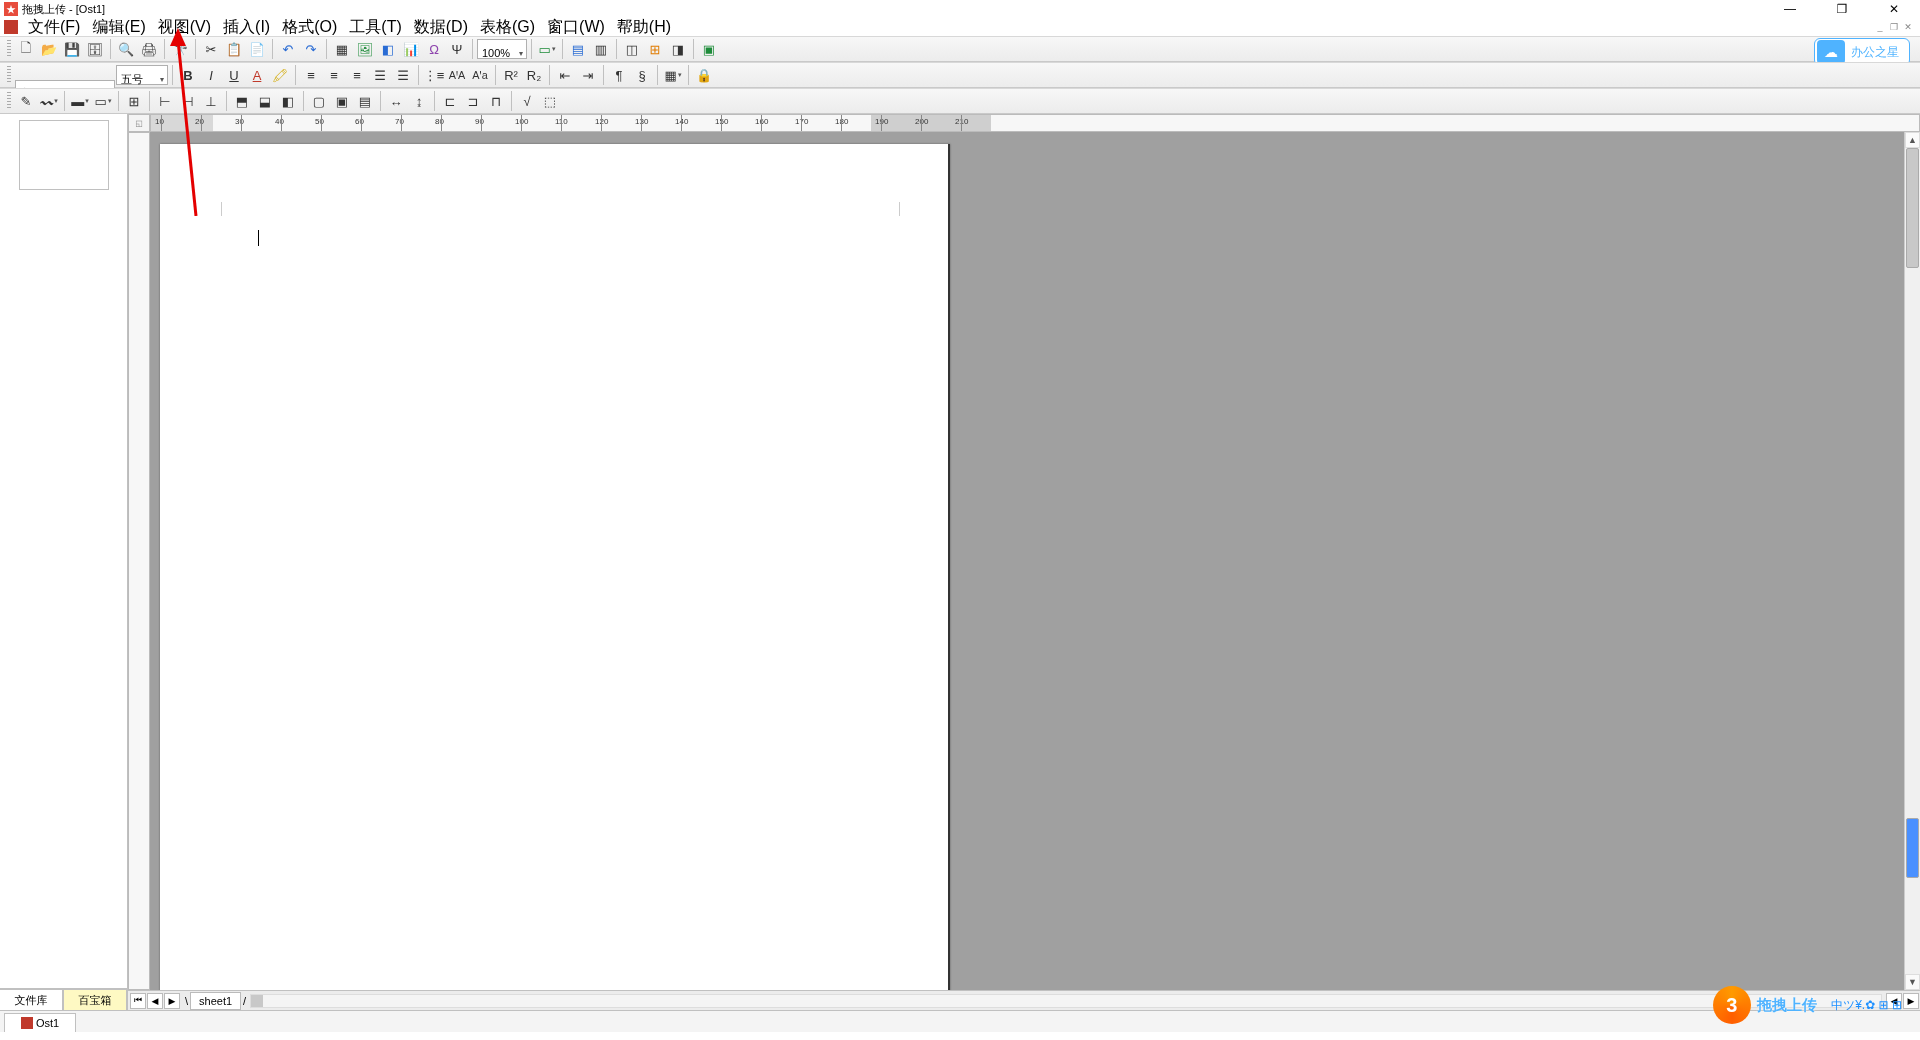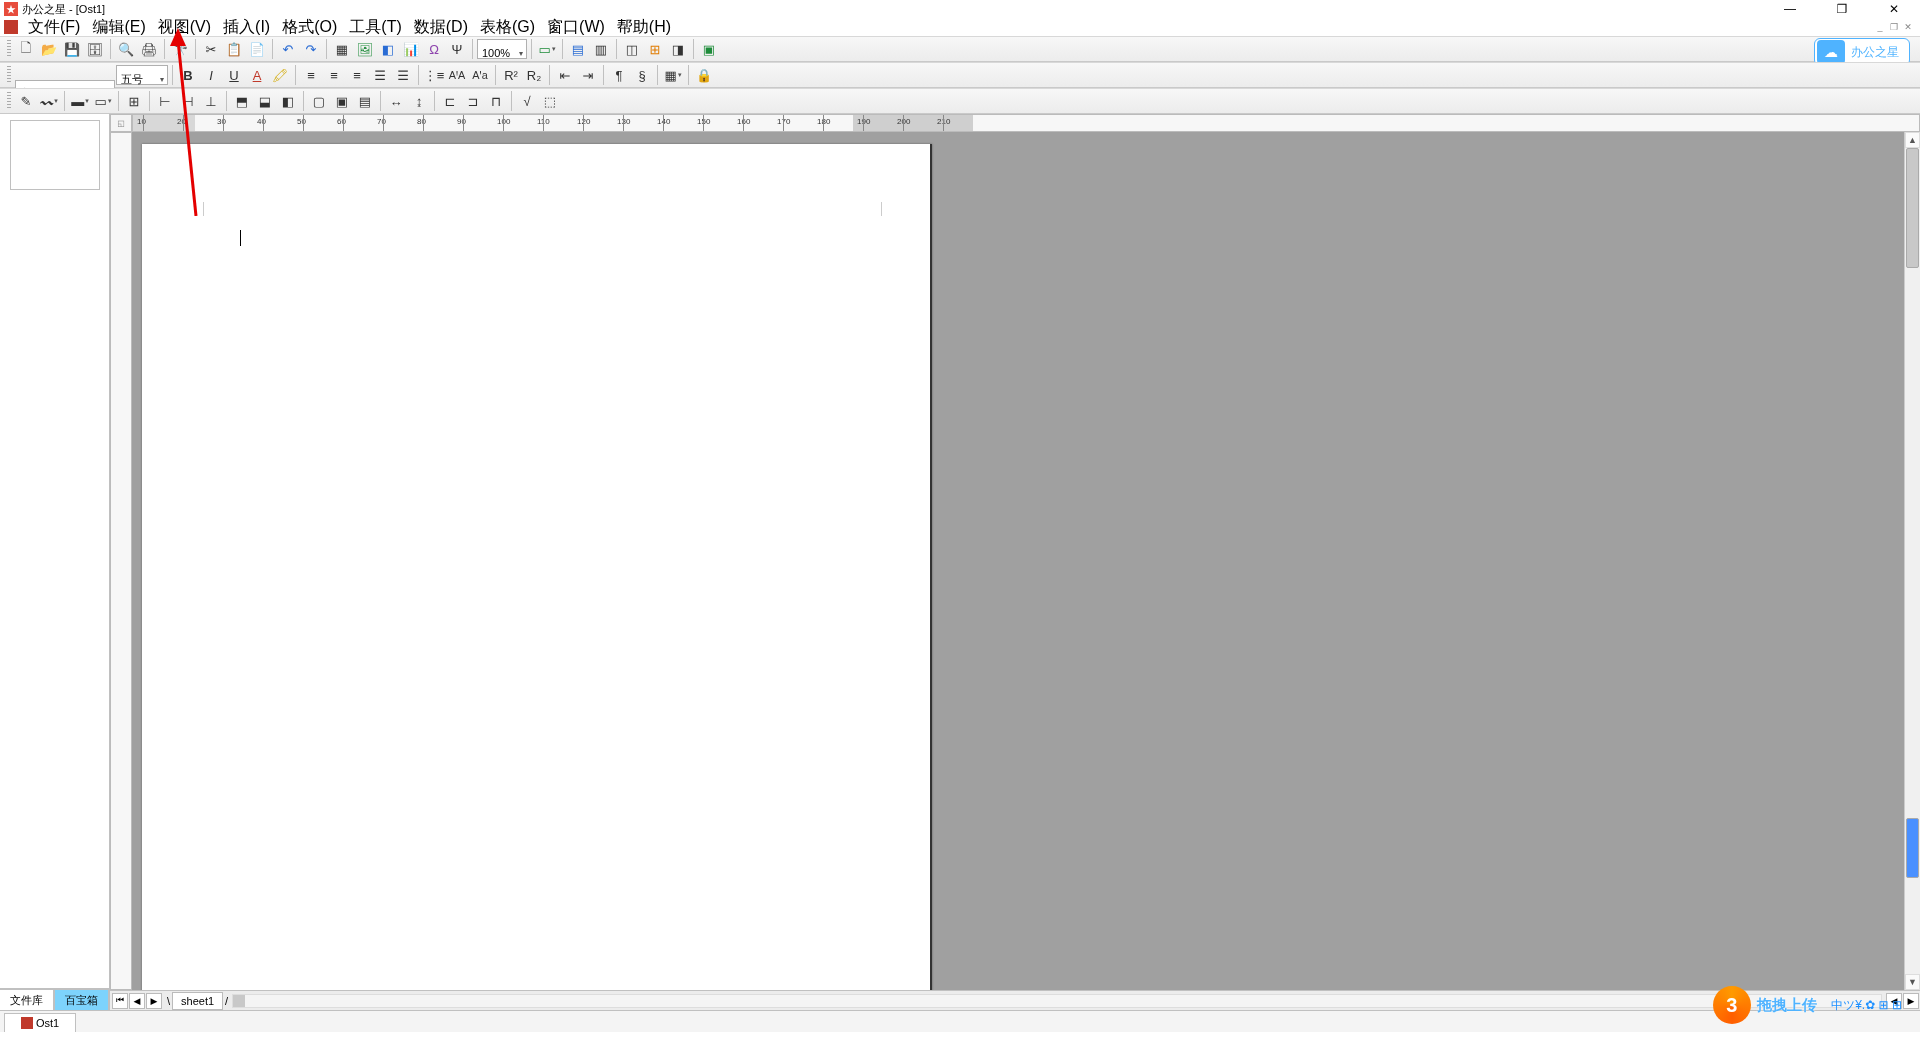--- a/index.html
+++ b/index.html
@@ -31,25 +31,25 @@
 .size-combo { width: 52px; }
 .zoom-combo { width: 50px; }
 
 
 .upload-btn { position: absolute; right: 10px; top: 38px; height: 28px; border: 1px solid #4fb3ff; border-radius: 6px; display: flex; align-items: center; padding-right: 10px; background: #fff; }
 .upload-btn .cloud-ic { width: 28px; height: 24px; background: #4fb3ff; border-radius: 4px; display:flex;align-items:center;justify-content:center; color:#fff; font-size:14px; margin: 2px 6px 2px 2px; }
 .upload-btn .upload-text { color: #4fb3ff; font-size: 12px; }
 
 
 .workspace { display: flex; height: calc(100% - 144px); }
-.left-panel { width: 110px; border-right: 1px solid #c0c0c0; display: flex; flex-direction: column; background: #fff; }
+.left-panel { width: 128px; border-right: 1px solid #c0c0c0; display: flex; flex-direction: column; background: #fff; }
 .left-thumb-area { flex: 1; display:flex; justify-content:center; padding-top:6px; }
 .thumb { width: 90px; height: 70px; border: 1px solid #c0c0c0; background: #fff; }
 .left-tabs { height: 22px; display: flex; border-top: 1px solid #c0c0c0; }
-.left-tab { flex: 1; border: 1px solid #c0c0c0; border-bottom: none; background: #7dd3fc; font-size: 11px; display:flex; align-items:center; justify-content:center; cursor:pointer; }
+.left-tab { flex: 1; border: 1px solid #c0c0c0; border-bottom: none; background: #fef9c3; font-size: 11px; display:flex; align-items:center; justify-content:center; cursor:pointer; }
 .left-tab:first-child { border-left:none; }
 .left-tab.active { background: #fff; }
 
 
 .doc-area { flex: 1; display: flex; flex-direction: column; position: relative; }
 .ruler-corner { width: 22px; height: 18px; border: 1px solid #bbb; background: #f4f4f4; display:flex;align-items:center;justify-content:center; font-size:8px; color:#888; }
 .top-strip { display:flex; height:18px; }
 .h-ruler { flex: 1; background: #f7f7f7; border: 1px solid #bbb; position: relative; overflow:hidden; font-size:8px; }
 .h-ruler .tick { position:absolute; top:0; width:1px; height:100%; background:#888; }
 .h-ruler .lbl { position:absolute; top:2px; font-size:8px; color:#333; }
@@ -98,21 +98,21 @@
 .c-red { color:#c0392b; }
 .c-purple { color:#8e44ad; }
 .c-orange { color:#e07b00; }
 .c-yellow { color:#d4ac0d; }
 </style>
 </head>
 <body>
 
 <div class="title-bar">
   <span class="app-icon">★</span>
-  <span class="title-text">办公之星 - [Ost1]</span>
+  <span class="title-text">拖拽上传 - [Ost1]</span>
   <div class="window-controls">
     <div class="wc">—</div>
     <div class="wc">❐</div>
     <div class="wc">✕</div>
   </div>
 </div>
 
 <div class="menu-bar">
   <span class="doc-icon"></span>
   <span class="menu-item">文件(F)</span>

